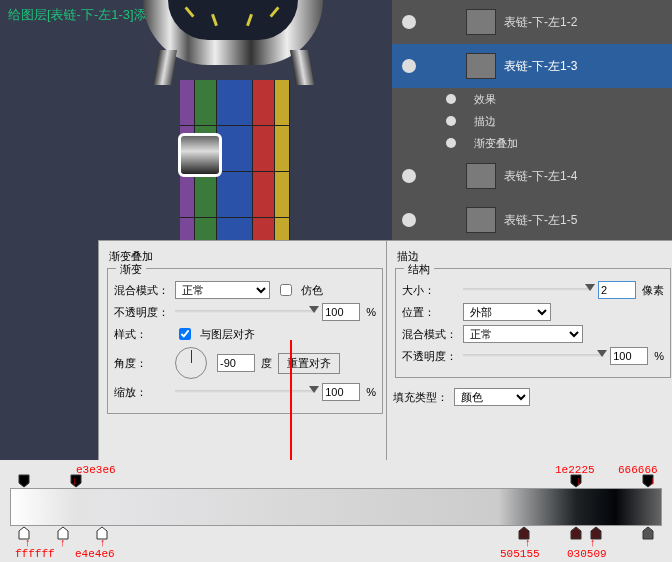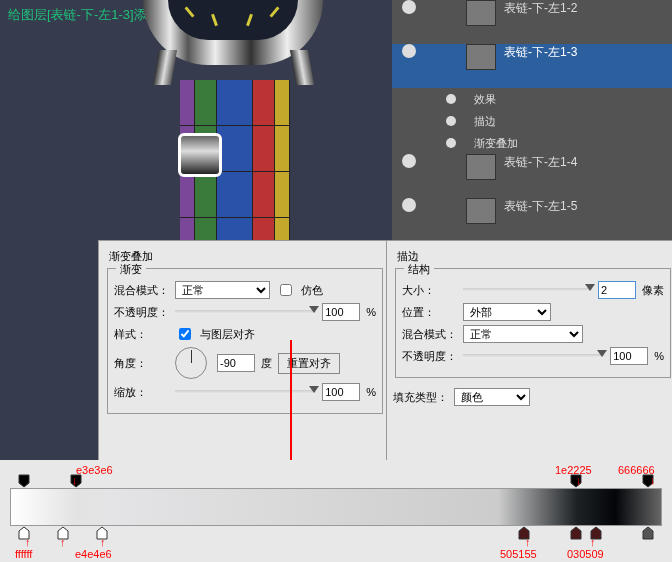--- a/index.html
+++ b/index.html
@@ -8,21 +8,21 @@
 .case{position:absolute;top:0;left:45px;width:180px;height:65px;background:linear-gradient(90deg,#444,#e8e8e8 15%,#555 25%,#eee 40%,#333 60%,#eee 80%,#555);border-radius:0 0 90px 90px}
 .face{position:absolute;top:0;left:70px;width:130px;height:40px;background:#1a1f2e;border-radius:0 0 65px 65px}
 .tick{position:absolute;width:3px;height:12px;background:#d4c93b}
 .lug{position:absolute;top:50px;width:18px;height:35px;background:linear-gradient(90deg,#333,#ddd,#555)}
 .band{position:absolute;top:80px;left:82px;width:110px}
 .seg{height:45px;border-bottom:1px solid #222;display:flex}
 .seg div{border-right:1px solid #222}
 .p{background:#7b4799;width:15px}.g{background:#3a7a3a;width:22px}.b{background:#2a52a8;width:36px}.r{background:#b33;width:22px}.y{background:#c4a82c;width:15px}
 .sel{position:absolute;top:133px;left:80px;width:38px;height:38px;border:3px solid #fff;border-radius:6px;background:linear-gradient(#666,#ddd 40%,#222)}
 .layers{position:absolute;top:0;right:0;width:280px;height:240px;background:#535353;overflow:hidden}
-.layer{display:flex;height:44px;color:#ddd;font-size:12px}
+.layer{display:flex;align-items:center;height:44px;color:#ddd;font-size:12px}
 .layer.sel2{background:#2c5f9e;color:#fff}
 .eye{width:14px;height:14px;margin:0 10px;background:#ddd;border-radius:50%}
 .thumb{width:28px;height:24px;background:#7a7a7a;border:1px solid #333;margin-right:8px}
 .sub{padding-left:44px;height:22px;display:flex;align-items:center;color:#ddd;font-size:11px;gap:8px}
 .panel{position:absolute;background:#e8e8e8;border:1px solid #999;padding:6px}
 .p1{top:240px;left:98px;width:280px;height:215px}
 .p2{top:240px;left:386px;width:280px;height:215px}
 .hdr{font-size:11px;margin:2px 0 4px 4px}
 .fs{border:1px solid #999;padding:8px 6px;margin:2px;position:relative}
 .fl{position:absolute;top:-7px;left:8px;background:#e8e8e8;padding:0 4px;font-size:11px}
@@ -34,21 +34,21 @@
 .grad{width:100px;height:14px;background:linear-gradient(90deg,#fff,#bbb 40%,#222);border:1px solid #666}
 .ck{width:12px;height:12px}
 .btn{border:1px solid #888;background:#e8e8e8;padding:2px 8px;font-size:11px}
 .ang{width:30px;height:30px;border:1px solid #888;border-radius:50%;position:relative;margin-right:4px}
 .ang:after{content:'';position:absolute;top:15px;left:15px;width:1px;height:13px;background:#333;transform-origin:top;transform:rotate(180deg)}
 .gradbar{position:absolute;top:460px;left:0;width:672px;height:102px;background:#e8e8e8}
 .gb{position:absolute;top:28px;left:10px;right:10px;height:36px;background:linear-gradient(90deg,#fff 0%,#e3e3e3 10%,#e4e4e6 15%,#ccc 75%,#1e2225 87%,#030509 93%,#666 100%);border:1px solid #999}
 .stop{position:absolute;width:12px;height:14px;top:-15px}
 .stop svg{width:12px;height:14px}
 .cstop{position:absolute;width:12px;height:14px;bottom:-15px}
-.hex{position:absolute;color:#f00;font-size:11px;font-family:Liberation Sans, sans-serif}
+.hex{position:absolute;color:#f00;font-size:11px;font-family:Liberation Mono, monospace}
 .arr{position:absolute;color:#f00}
 .redarrow{position:absolute;top:340px;left:290px;width:2px;height:140px;background:#f00}
 .redarrow:after{content:'';position:absolute;bottom:-1px;left:-4px;border:5px solid transparent;border-top:8px solid #f00}
 </style>
 </head>
 <body>
 
 <div class="title">给图层[表链-下-左1-3]添加描边、渐变叠加</div>
 
 <div class="watch">

